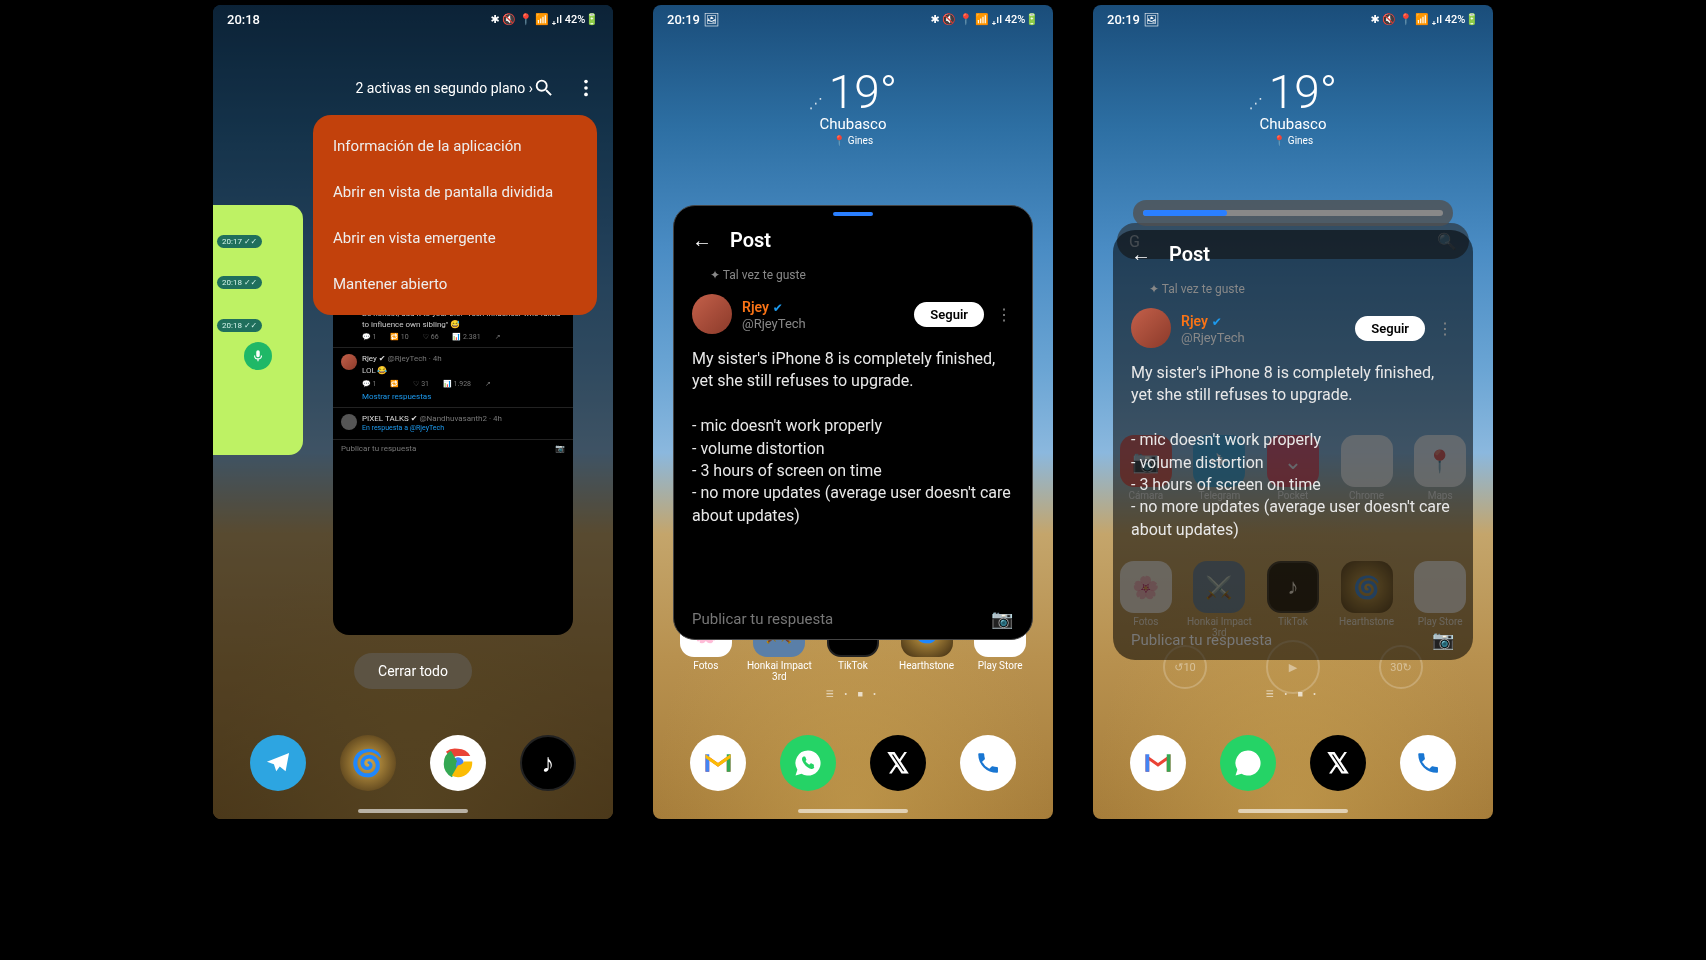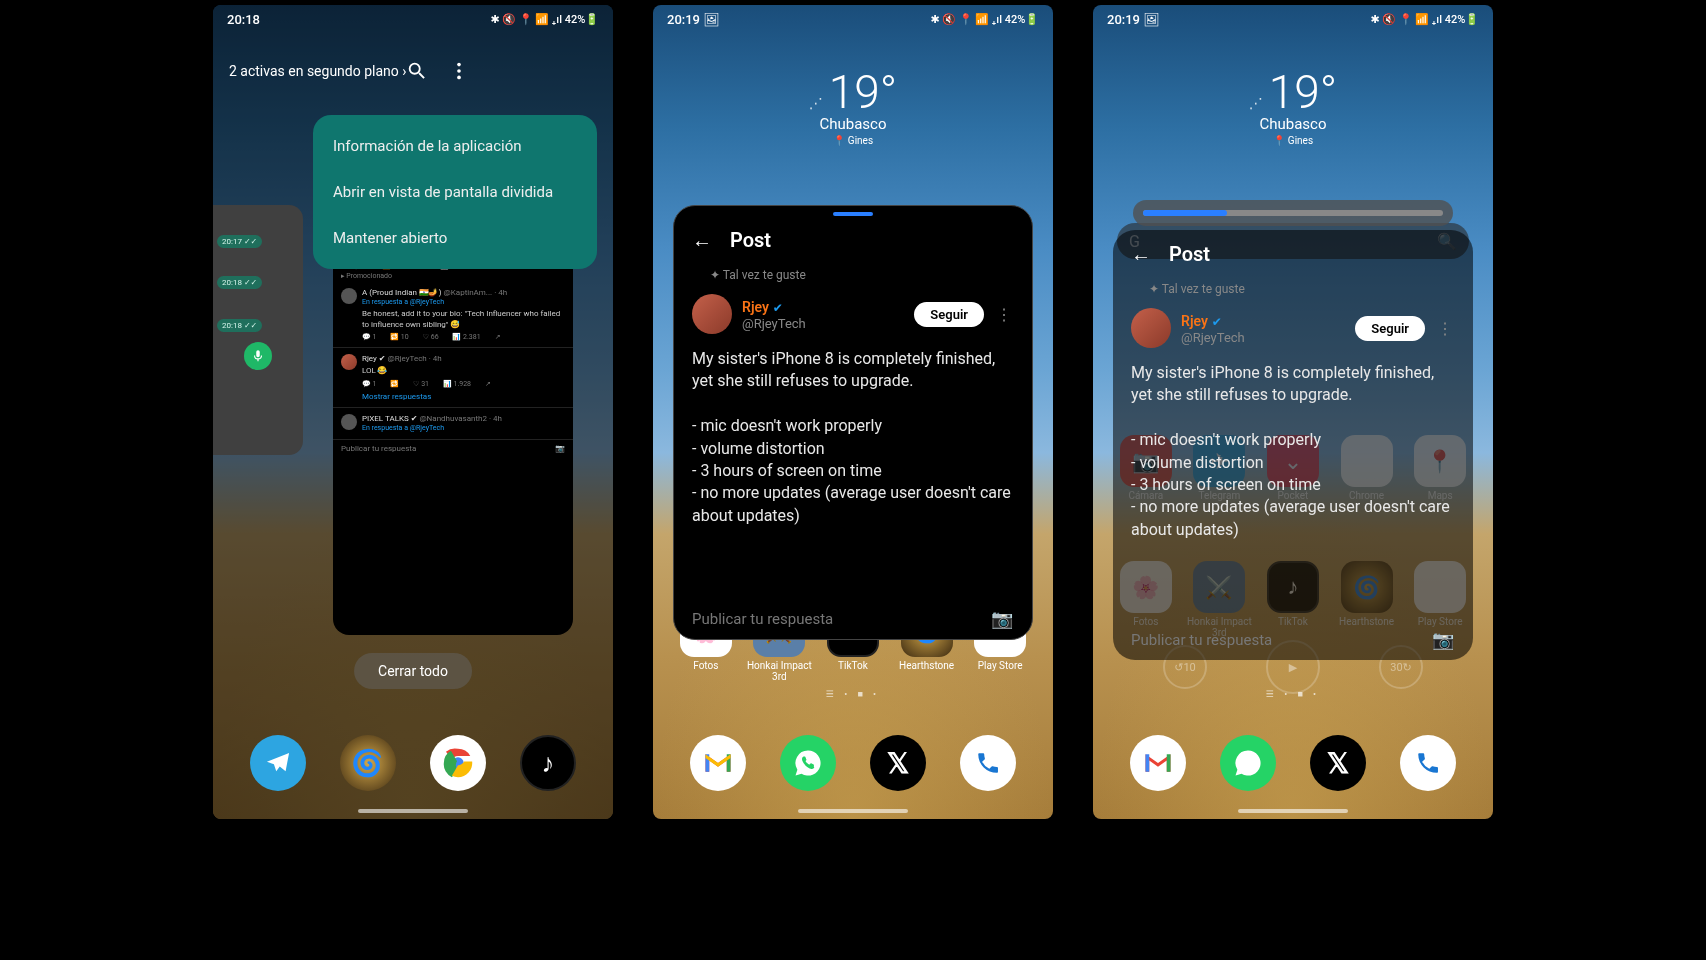--- a/index.html
+++ b/index.html
@@ -8,28 +8,28 @@
   .wallpaper { position: absolute; inset: 0; background: linear-gradient(to bottom, #1a4d7a 0%, #2d6fa3 15%, #4a8cc4 30%, #6ba5d4 45%, #8bb8de 55%, #c4a56b 65%, #b8914f 80%, #a67d3a 100%); }
   .wallpaper::after { content:""; position:absolute; bottom:0; left:0; right:0; height:40%; background: radial-gradient(ellipse at 50% 100%, rgba(200,160,80,0.6), transparent 70%); }
   .dim { position:absolute; inset:0; background: rgba(0,0,0,0.55); }
   .status { position:absolute; top:0; left:0; right:0; height:28px; display:flex; justify-content:space-between; align-items:center; padding:0 14px; color:#fff; font-size:13px; font-weight:500; z-index:100; }
   .status .right { display:flex; gap:4px; align-items:center; font-size:11px;margin-left:20px; }
   .weather { position:absolute; top:60px; left:0; right:0; text-align:center; color:#fff; z-index:5; }
   .weather .temp { font-size:46px; font-weight:300; }
   .weather .dots { font-size:14px; margin-right:6px; opacity:0.8;}
   .weather .cond { font-size:15px; margin-top:-4px; }
   .weather .loc { font-size:10px; margin-top:2px; }
-  .recents-header { position:absolute; top:55px; left:0; right:0; display:flex; justify-content:flex-start; align-items:center; padding:0 16px; color:#fff; z-index:50; }
+  .recents-header { position:absolute; top:72px; left:0; right:0; display:flex; justify-content:flex-end; align-items:center; padding:0 16px; color:#fff; z-index:50; }
   .recents-header .bg { font-size:14px; }
   .recents-header .icons { display:flex; gap:20px; }
   .svgicon { width:22px; height:22px; fill:#fff; }
-  .context-menu { position:absolute; top:110px; left:100px; right:16px; background:#0f766e; border-radius:18px; padding:8px 0; z-index:60; }
+  .context-menu { position:absolute; top:110px; left:100px; right:16px; background:#c2410c; border-radius:18px; padding:8px 0; z-index:60; }
   .context-menu .item { padding:14px 20px; color:#eee; font-size:15px; }
   .recents-card { position:absolute; top:165px; left:120px; width:240px; height:465px; background:#000; border-radius:16px; overflow:hidden; z-index:10; font-size:9px; color:#aaa; }
-  .side-app { position:absolute; top:200px; left:0; width:90px; height:250px; background:#404040; border-radius:0 14px 14px 0; z-index:9; }
+  .side-app { position:absolute; top:200px; left:0; width:90px; height:250px; background:#bef264; border-radius:0 14px 14px 0; z-index:9; }
   .side-app .bubble-row { display:flex; align-items:center; gap:4px; margin:30px 4px 4px 4px; }
   .side-app .time-pill { background:#1f6f5c; color:#d4f5eb; font-size:8px; padding:2px 5px; border-radius:8px; }
   .side-app .mic { width:28px; height:28px; border-radius:50%; background:#1fb867; margin:10px auto; display:flex; align-items:center; justify-content:center; }
   .close-all { position:absolute; bottom:130px; left:50%; transform:translateX(-50%); background:rgba(100,100,100,0.5); color:#fff; padding:10px 24px; border-radius:22px; font-size:14px; z-index:30; }
   .dock { position:absolute; bottom:28px; left:0; right:0; display:flex; justify-content:space-around; padding:0 20px; z-index:20; }
   .app-icon { width:56px; height:56px; border-radius:50%; display:flex; align-items:center; justify-content:center; font-size:26px; color:#fff; }
   .app-icon.sq { border-radius:14px; }
   .telegram { background:#2da5e1; }
   .hearthstone { background: radial-gradient(circle,#d4a84a,#3a2810); }
   .chrome { background:#fff; }
@@ -175,20 +175,21 @@
     </div>
     <div class="reply-mini">
         <span>Publicar tu respuesta</span>
         <span style="color:#1d9bf0;">📷</span>
       </div>
   </div>
 
   <div class="context-menu">
     <div class="item">Información de la aplicación</div>
     <div class="item">Abrir en vista de pantalla dividida</div>
+    <div class="item">Abrir en vista emergente</div>
     <div class="item">Mantener abierto</div>
   </div>
 
   <div class="close-all">Cerrar todo</div>
 
   <div class="dock">
     <div class="app-icon telegram">
         <svg width="28" height="28" fill="#fff" viewBox="0 0 24 24">
           <path d="M21.5 3.5L2.5 11l6 2 2 6 3-4 5 4 3-15.5z"></path>
         </svg>

